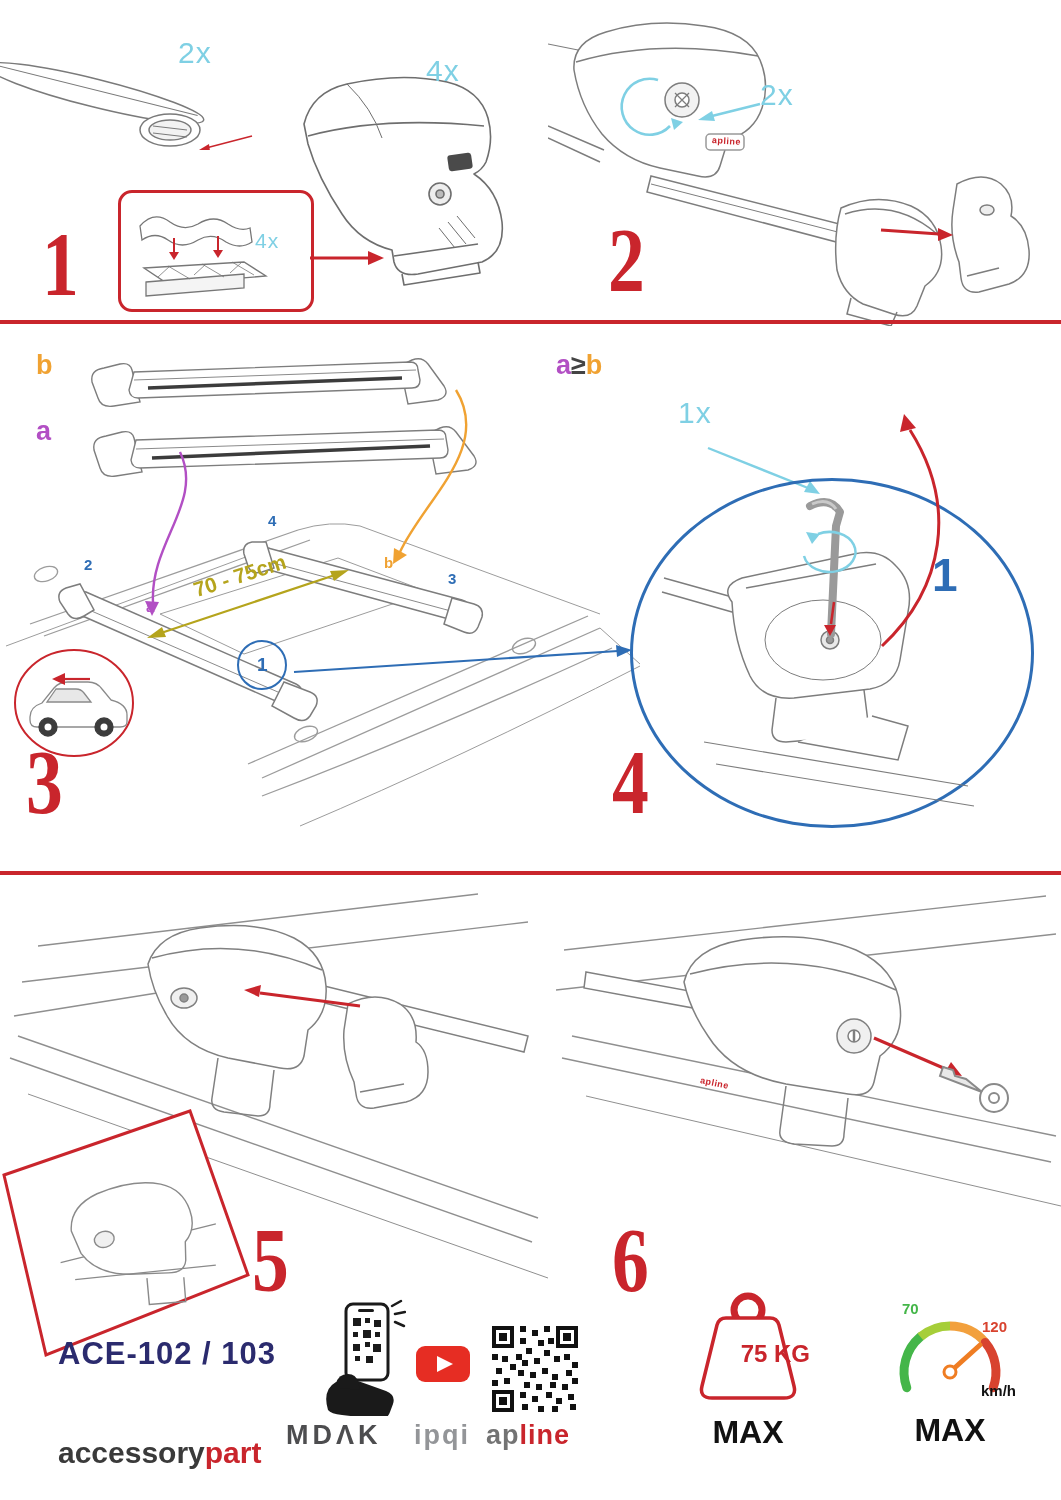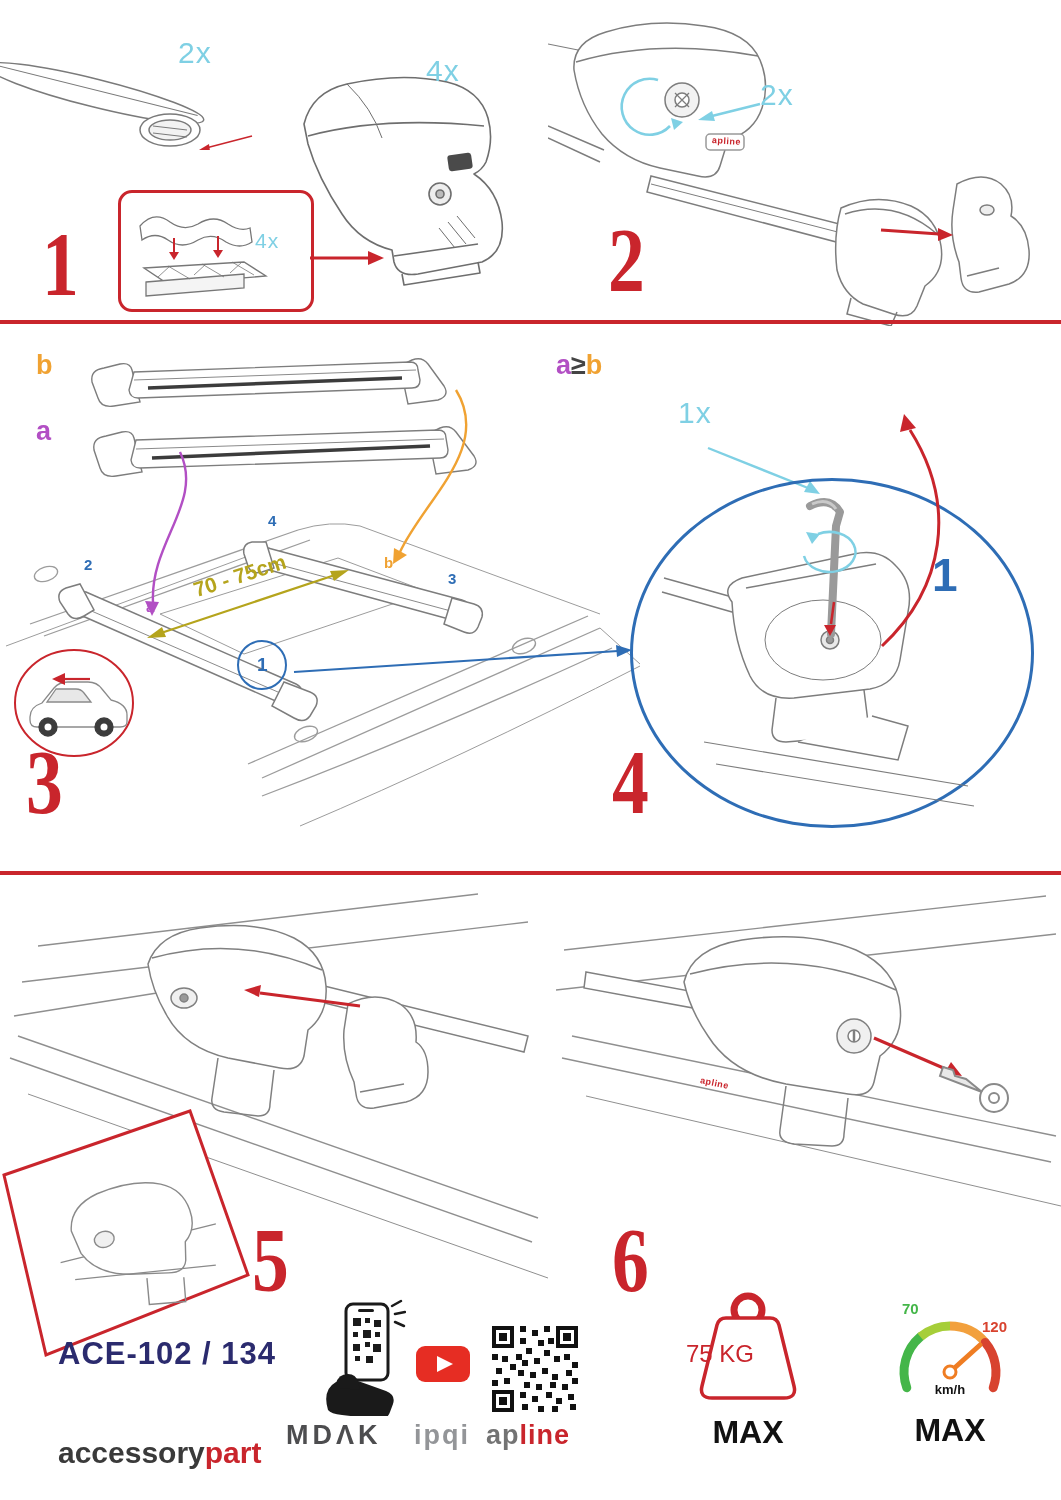--- a/index.html
+++ b/index.html
@@ -32,25 +32,25 @@
   .zoomring{position:absolute;border:3px solid var(--blue);border-radius:50%}
   .smallring{position:absolute;border:2px solid var(--blue);border-radius:50%}
   .inset1{position:absolute;border:3px solid var(--red);border-radius:14px}
   .tinybrand{position:absolute;font-size:9px;font-weight:700;color:var(--red);letter-spacing:.5px}
   .model{position:absolute;color:var(--navy);font-size:31px;font-weight:700;letter-spacing:1px}
   .brandline{position:absolute;font-size:30px;font-weight:700;color:#3a3a3a;letter-spacing:0}
   .logo-mdak{position:absolute;color:#4d4d4f;font-size:27px;font-weight:700;letter-spacing:4px}
   .logo-ipqi{position:absolute;color:#939598;font-size:27px;font-weight:700;letter-spacing:2px}
   .logo-apline{position:absolute;font-size:27px;font-weight:700;letter-spacing:1px}
   .logo-apline .grey{color:#737373}
-  .kgtext{position:absolute;width:124px;text-align:left;color:var(--red);font-size:24px;font-weight:400}
+  .kgtext{position:absolute;width:124px;text-align:right;color:var(--red);font-size:24px;font-weight:700}
   .maxlabel{position:absolute;width:124px;text-align:center;color:#111;font-size:32px;font-weight:700}
   .maxlabel.speed{width:132px}
   .speedtick{position:absolute;font-size:15px;font-weight:700}
-  .kmh{position:absolute;width:132px;text-align:center;font-size:13px;font-weight:700;color:#111}
+  .kmh{position:absolute;width:132px;text-align:right;font-size:15px;font-weight:700;color:#111}
 </style>
 </head>
 <body>
 
 <div id="page">
 
   <section class="layer">
 
     <svg class="abs" style="left:0;top:38px" width="258" height="112" viewBox="0 0 258 112">
       <g fill="#fff" stroke="#7a7a7a" stroke-width="1.5">
@@ -374,21 +374,21 @@
         <path d="M426,206 L384,190 L387,181 L397,184 L399,190 L410,193 Z" fill="#e8e8e8"></path>
       </g>
     </svg>
     <span class="tinybrand" style="left:700px;top:1078px;transform:rotate(12deg)">apline</span>
 
     <span class="stepnum" style="left:612px;top:1214px">6</span>
   </section>
 
   <section class="layer">
 
-    <span class="model" style="left:58px;top:1336px">ACE-102 / 134</span>
+    <span class="model" style="left:58px;top:1336px">ACE-102 / 103</span>
     <span class="brandline" style="left:58px;top:1436px">
       <span>accessory</span><span class="red">part</span>
     </span>
 
     <svg class="abs" style="left:322px;top:1298px" width="84" height="118" viewBox="0 0 84 118">
       <rect x="24" y="6" width="42" height="76" rx="7" fill="#fff" stroke="#1a1a1a" stroke-width="3"></rect>
       <g fill="#1a1a1a">
         <rect x="31" y="20" width="8" height="8"></rect>
           <rect x="43" y="20" width="5" height="5"></rect>
           <rect x="52" y="22" width="7" height="7"></rect>

